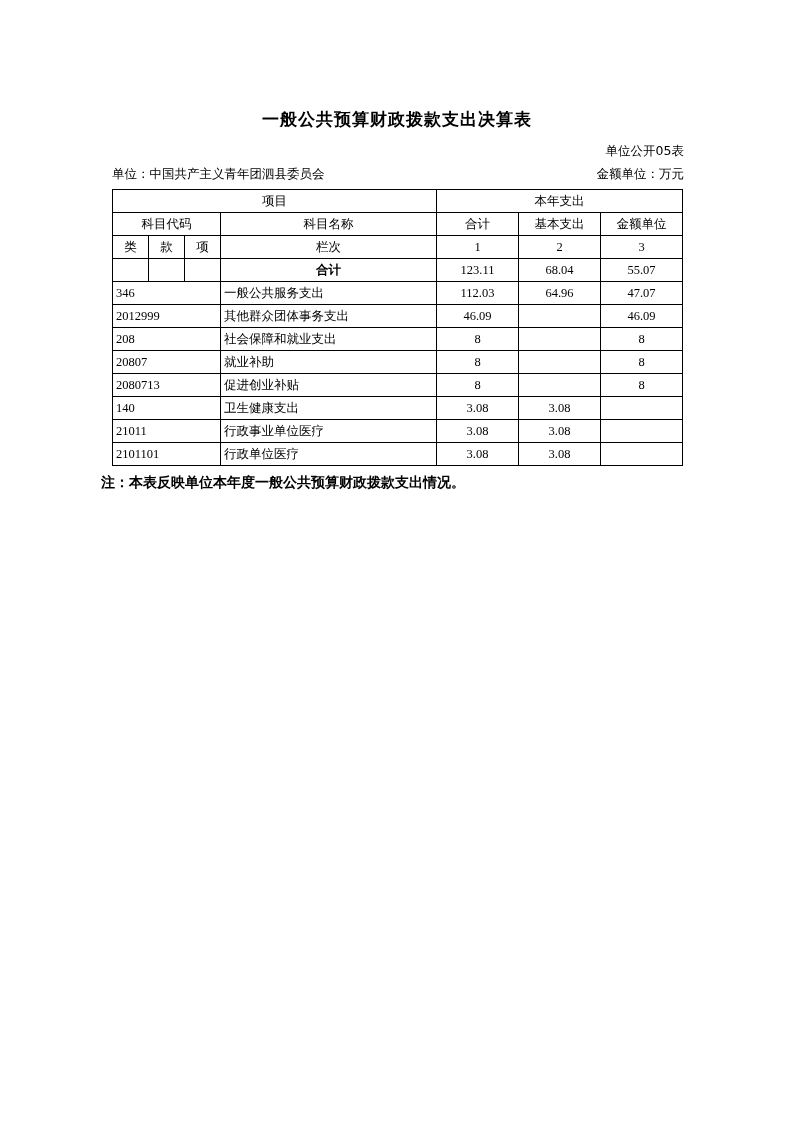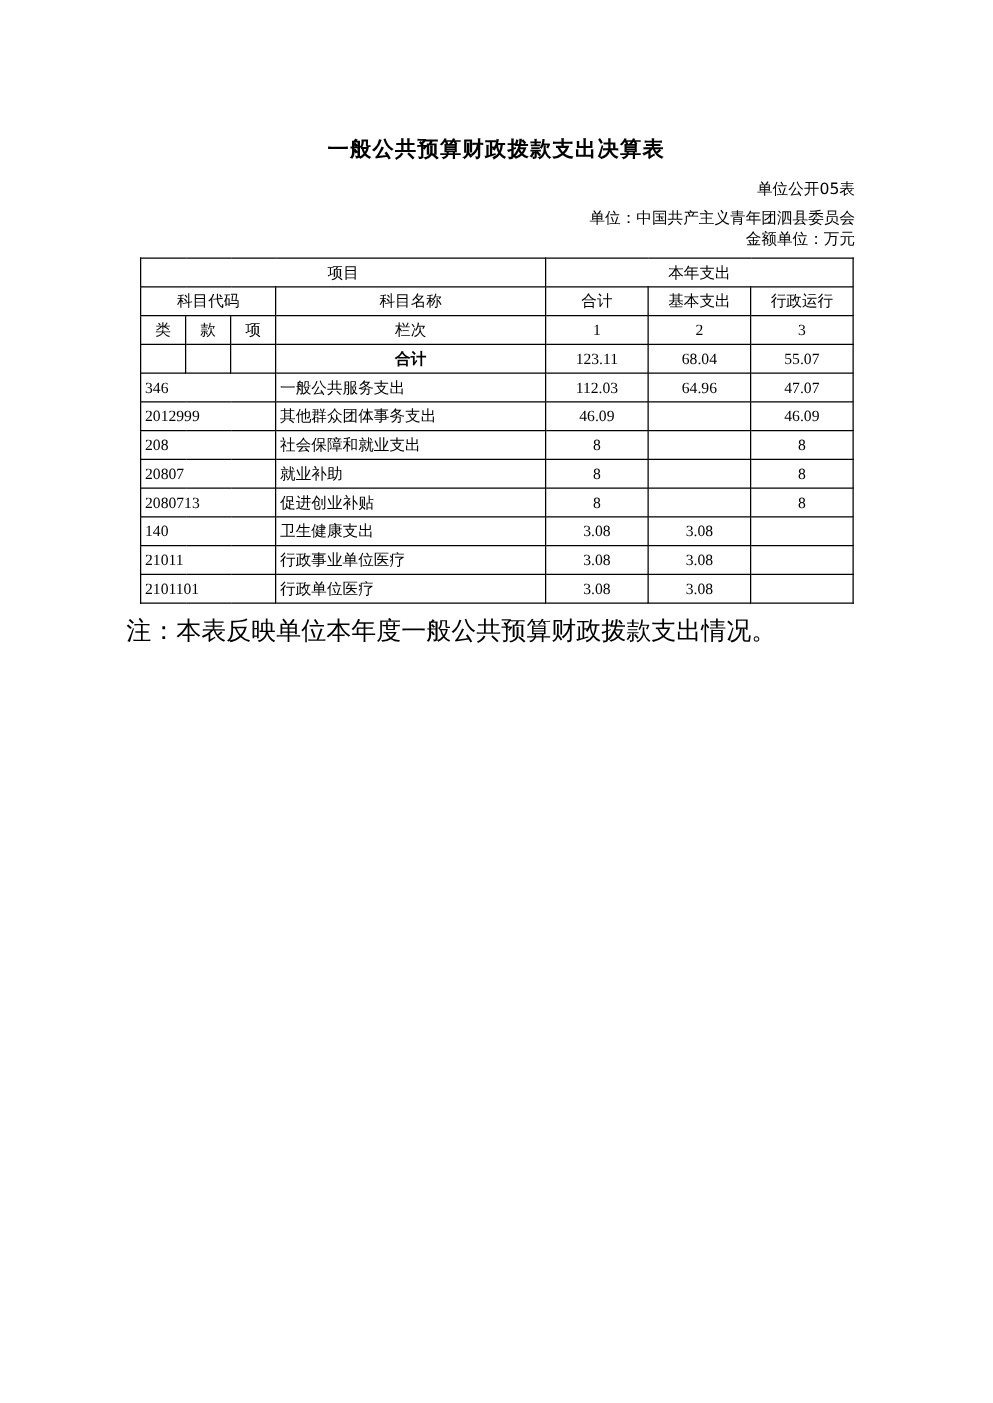--- a/index.html
+++ b/index.html
@@ -37,21 +37,20 @@
     padding-left: 44px;
   }
   .meta-row {
     display: flex;
     justify-content: space-between;
     align-items: flex-end;
     font-size: 12.5px;
     margin-top: 6px;
     padding: 0 110px 0 112px;
     font-family: "DejaVu Sans", "Liberation Sans", sans-serif;
-    flex-direction: column;
   }
   .table-wrap {
     margin: 6px auto 0 auto;
     width: 570px;
   }
   table.budget {
     border-collapse: collapse;
     width: 570px;
     table-layout: fixed;
     font-family: "DejaVu Sans", "Liberation Sans", sans-serif;
@@ -78,22 +77,23 @@
   }
   .name {
     text-align: left;
     padding-left: 6px;
   }
   .bold { font-weight: bold; }
   .note {
     margin: 8px auto 0 auto;
     width: 600px;
     padding-left: 0px;
-    font-size: 20px;
-    font-family: "DejaVu Sans", "Liberation Sans", sans-serif;
+    font-size: 14px;
+    font-family: "DejaVu Sans", "Liberation Sans", sans-serif;
+    font-weight: bold;
   }
   .note-inner {
     padding-left: 4px;
   }
 </style>
 </head>
 <body>
 
 <div class="page">
 
@@ -120,21 +120,21 @@
       <tbody>
         <tr>
           <td colspan="4" class="c-center">项目</td>
           <td colspan="3" class="c-center">本年支出</td>
         </tr>
         <tr>
           <td colspan="3" class="c-center">科目代码</td>
           <td class="c-center">科目名称</td>
           <td class="c-center">合计</td>
           <td class="c-center">基本支出</td>
-          <td class="c-center">行政运行</td>
+          <td class="c-center">金额单位</td>
         </tr>
         <tr>
           <td class="c-center">类</td>
           <td class="c-center">款</td>
           <td class="c-center">项</td>
           <td class="c-center">栏次</td>
           <td class="num">1</td>
           <td class="num">2</td>
           <td class="num">3</td>
         </tr>

